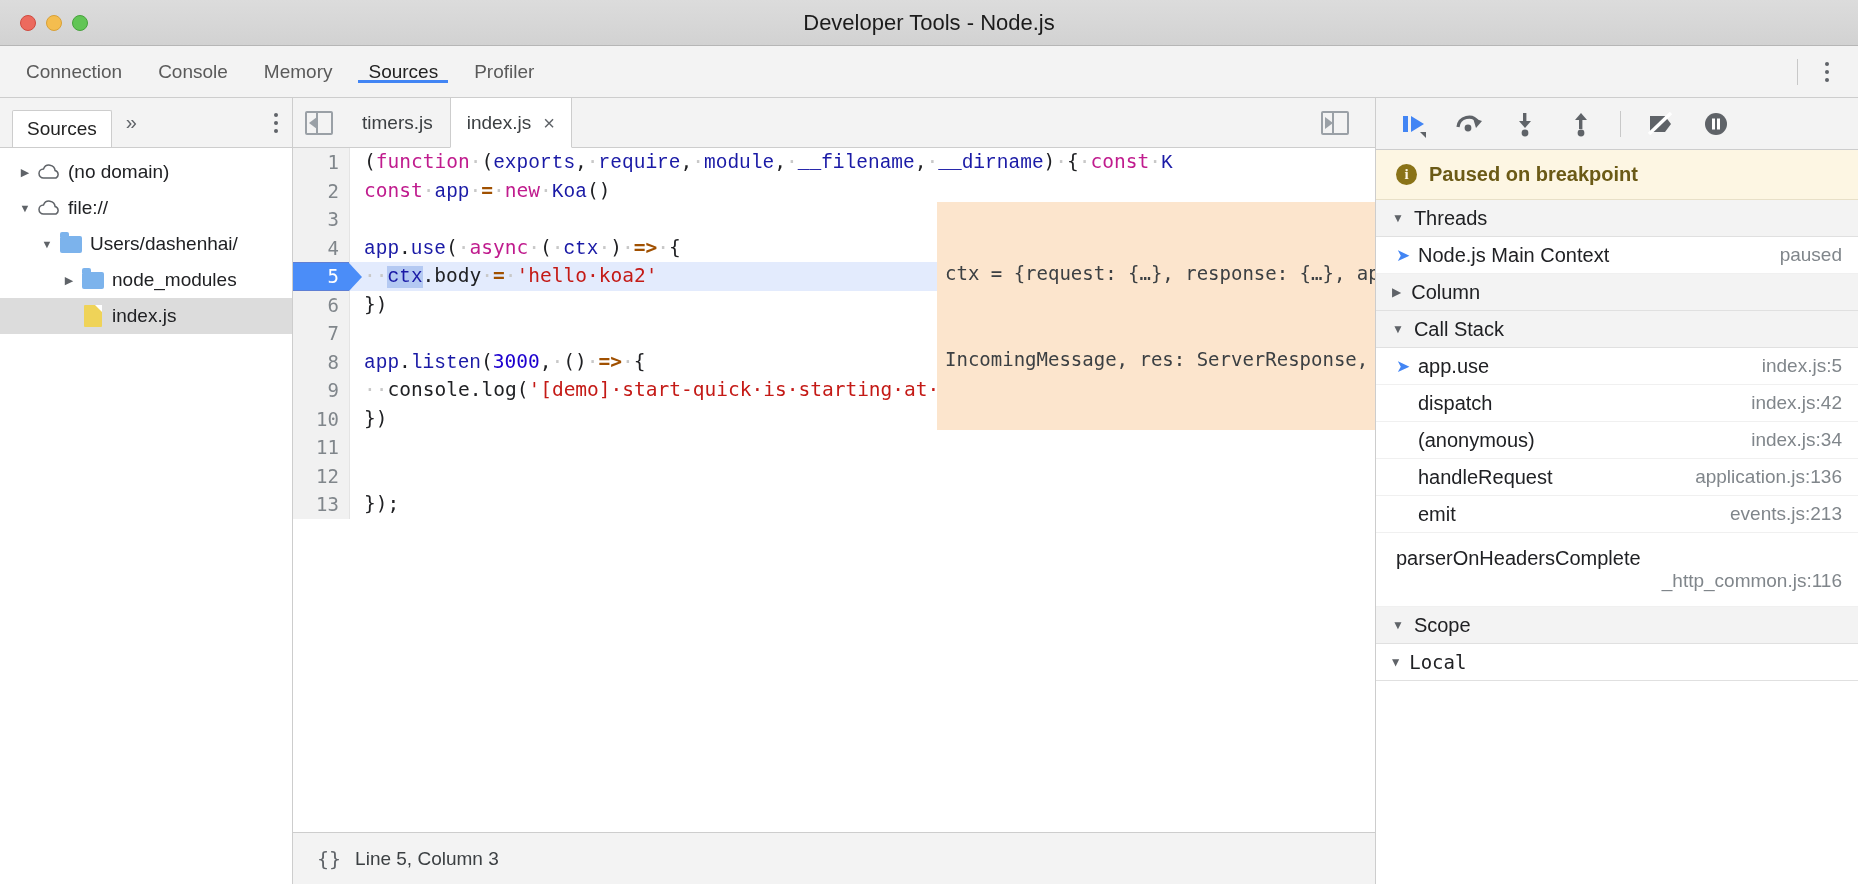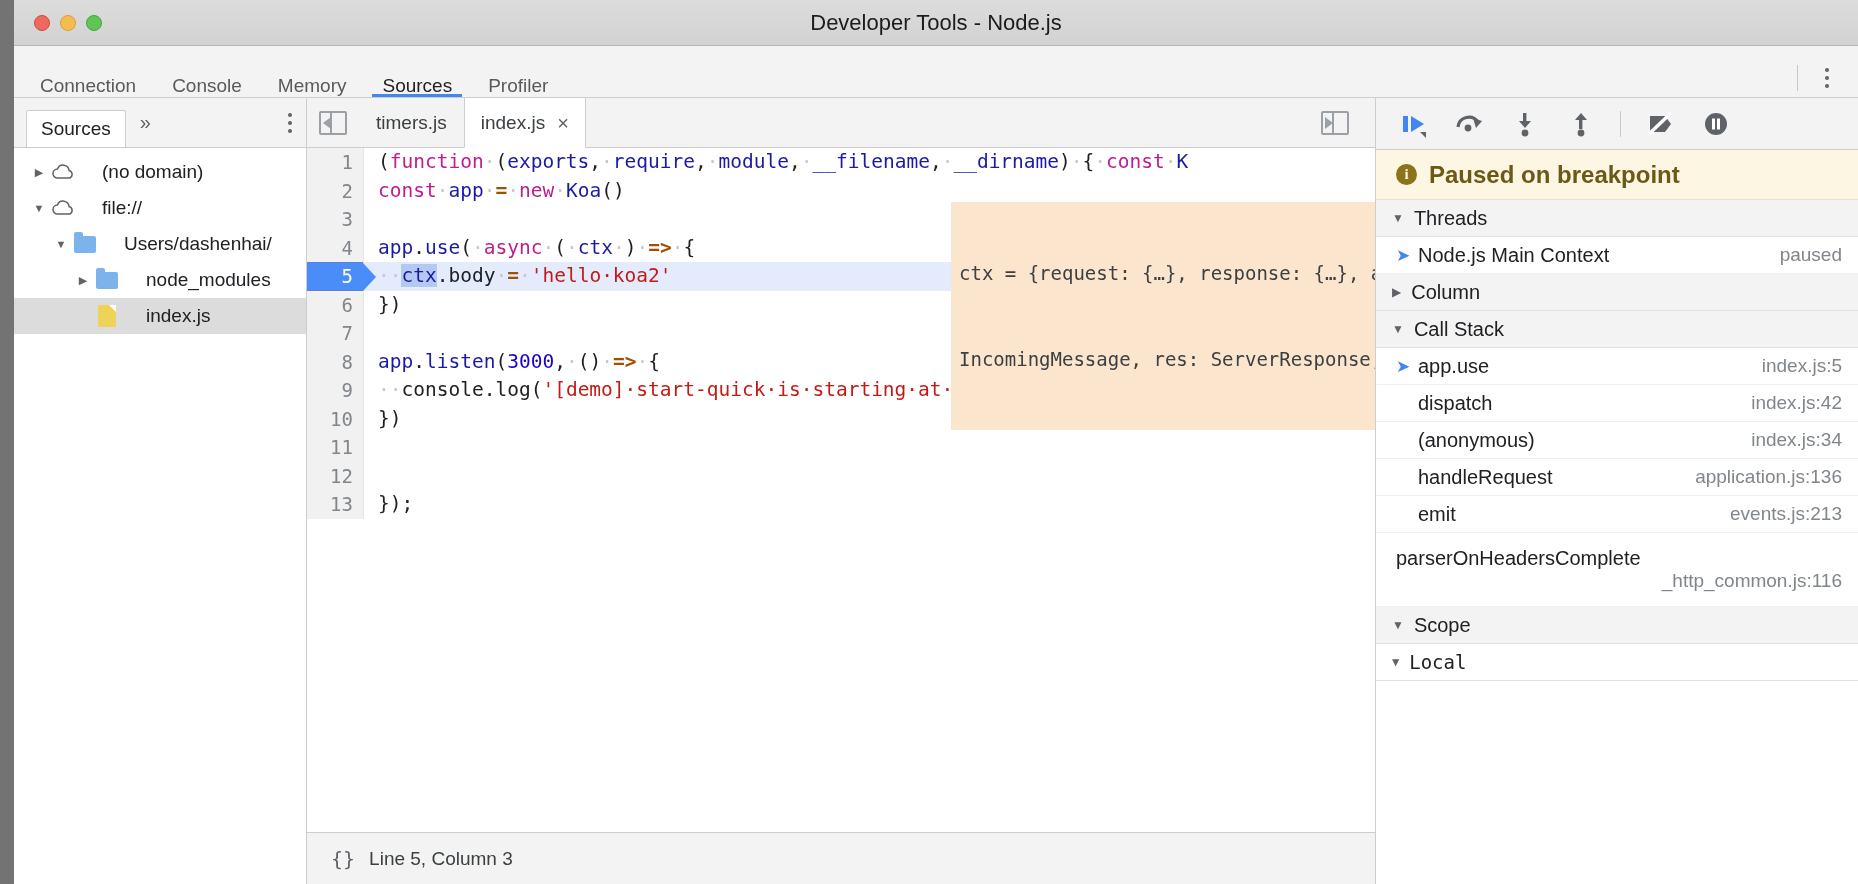--- a/index.html
+++ b/index.html
@@ -2,21 +2,21 @@
 <html><head>
 <meta charset="utf-8">
 <style>
   * { box-sizing: border-box; margin: 0; padding: 0; }
   html, body {
     width: 1858px; height: 884px;
     font-family: "Liberation Sans", sans-serif;
     background: #fff; overflow: hidden;
   }
   .app { width: 1858px; height: 884px; display: flex; flex-direction: column;
-         background: #737373; position: relative; padding-left: 14px; }
+         background: #737373; position: relative; }
 
   
   .titlebar {
     height: 46px; flex: 0 0 46px;
     background: linear-gradient(#dcdcdc, #d2d2d2);
     border-bottom: 1px solid #b6b6b6;
     display: flex; align-items: center; position: relative;
   }
   .traffic { display: flex; gap: 10px; padding-left: 20px; }
   .tl { width: 16px; height: 16px; border-radius: 50%; }
@@ -26,21 +26,21 @@
   .window-title {
     position: absolute; left: 0; right: 0; text-align: center;
     font-size: 22px; color: #1c1c1c; font-family: "Liberation Sans", sans-serif;
     pointer-events: none;
   }
 
   
   .maintabs {
     height: 52px; flex: 0 0 52px;
     background: #f3f3f3; border-bottom: 1px solid #cdcdcd;
-    display: flex; align-items: flex-end; position: relative;
+    display: flex; align-items: center; position: relative;
   }
   .mtab {
     display: flex; align-items: center; padding: 0 18px;
     font-size: 19px; color: #5a5a5a; cursor: default; position: relative;
   }
   .mtab:first-child { margin-left: 8px; }
   .mtab.active { color: #222; }
   .mtab.active::after {
     content: ""; position: absolute; left: 8px; right: 8px; bottom: 0;
     height: 3px; background: #4285f4;
@@ -69,21 +69,21 @@
                flex-direction: column; gap: 4px; align-items: center; }
   .nav-kebab i { width: 4px; height: 4px; border-radius: 50%; background: #5f6368; }
 
   .tree { flex: 1 1 auto; overflow: hidden; padding-top: 6px; font-size: 19px; color: #202124; }
   .trow { display: flex; align-items: center; height: 36px; padding-right: 6px; }
   .trow.selected { background: #dcdcdc; }
   .twist { width: 22px; flex: 0 0 22px; display: flex; align-items: center; justify-content: center;
            font-size: 11px; color: #5f6368; }
   .twist.empty { visibility: hidden; }
   .ticon { flex: 0 0 26px; display: flex; align-items: center; justify-content: center; margin-right: 6px; }
-  .tlabel { white-space: nowrap; overflow: hidden; margin-left: 20px; }
+  .tlabel { white-space: nowrap; overflow: hidden; }
   .cloud { width: 24px; height: 16px; }
   .folder { width: 22px; height: 17px; background: #7cb3ec; border-radius: 2px; position: relative; }
   .folder::before { content: ""; position: absolute; top: -4px; left: 0; width: 9px; height: 5px;
                     background: #7cb3ec; border-radius: 2px 2px 0 0; }
   .jsfile { width: 18px; height: 22px; background: #efd358; position: relative; border-radius: 1px; }
   .jsfile::after { content: ""; position: absolute; top: 0; right: 0; border-width: 0 7px 7px 0;
                    border-style: solid; border-color: transparent #fff transparent transparent; }
 
   
   .editor-col { flex: 1 1 auto; display: flex; flex-direction: column; min-width: 0;
@@ -119,21 +119,21 @@
     border-style: solid; border-width: 14.25px 0 14.25px 13px;
     border-color: transparent transparent transparent #4b8df8;
   }
   .ctext { flex: 1 1 auto; padding-left: 14px; white-space: pre; height: 28.5px;
            line-height: 28.5px; border-left: 1px solid #e4e4e4; position: relative; }
   .cline.active-row .ctext { background: #e3ebfd; }
   .cline.active-row { border-top: 1px solid #5f7fd4; border-bottom: 1px solid #5f7fd4; }
   .cline.active-row .gutter { height: 26.5px; line-height: 26.5px; }
 
   .k-kw   { color: #c01c8e; }           
-  .k-var  { color: #1a1aa6; }           
+  .k-var  { color: #1a1aa6; font-family: Liberation Mono, monospace; }           
   .k-str  { color: #c41a16; }           
   .k-num  { color: #1c00cf; }           
   .k-op   { color: #a05000; font-weight: bold; }  
   .k-pl   { color: #202124; }
   .dot    { color: #c8c8c8; }
   .sel    { background: #b4c9f2; }
 
   .tooltip {
     position: absolute; background: #fce5cd; color: #3c4043;
     font-family: "DejaVu Sans Mono", monospace; font-size: 19px;
@@ -153,21 +153,21 @@
            background: #fff; overflow: hidden; }
   .dbg-toolbar { height: 52px; flex: 0 0 52px; background: #f3f3f3;
                  border-bottom: 1px solid #cdcdcd; display: flex; align-items: center;
                  padding-left: 20px; gap: 22px; }
   .dbg-btn { width: 34px; height: 34px; display: flex; align-items: center; justify-content: center;
              position: relative; }
   .dsep { width: 1px; height: 26px; background: #c8c8c8; }
 
   .banner { background: #fdf6e3; border-bottom: 1px solid #e8e0c8;
             height: 50px; display: flex; align-items: center; padding-left: 20px; gap: 12px; }
-  .banner-text { font-size: 24px; font-weight: bold; color: #6b5a16; }
+  .banner-text { font-size: 20px; font-weight: bold; color: #6b5a16; }
   .info-i { width: 21px; height: 21px; border-radius: 50%; background: #8a7318; color: #fdf6e3;
             font-size: 15px; font-weight: bold; display: flex; align-items: center;
             justify-content: center; font-family: "Liberation Serif", serif; }
 
   .sec-head { background: #f3f3f3; border-bottom: 1px solid #e0e0e0; height: 37px;
               display: flex; align-items: center; padding-left: 16px; gap: 10px;
               font-size: 20px; color: #202124; }
   .sec-head.mono { font-family: "DejaVu Sans Mono", monospace; font-size: 19px; }
   .caret { font-size: 12px; color: #5f6368; }
 

